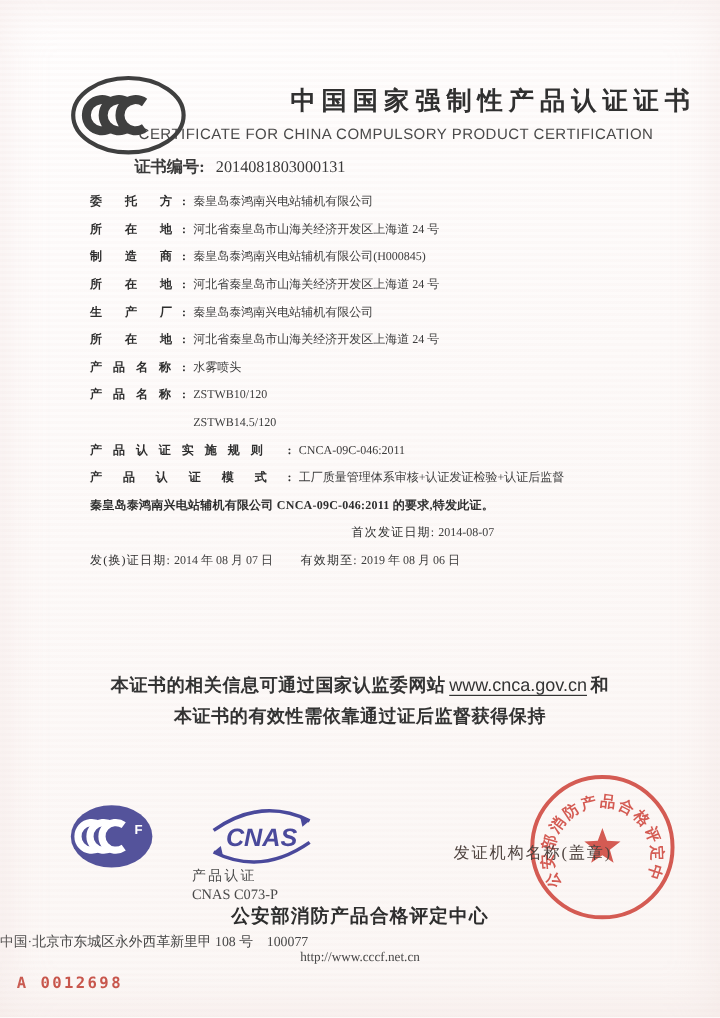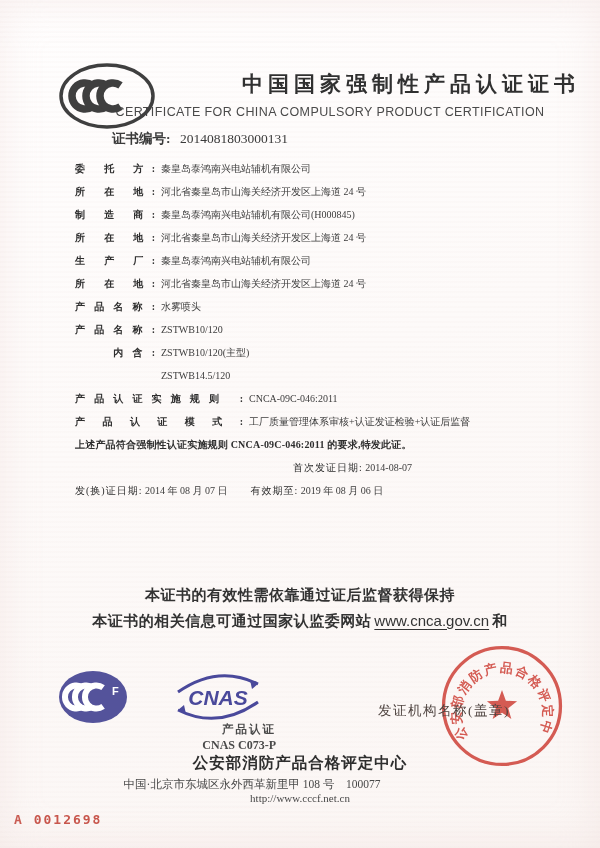--- a/index.html
+++ b/index.html
@@ -87,37 +87,37 @@
     font-weight: 400;
     text-decoration: underline;
     text-underline-offset: 3px;
     letter-spacing: 0;
     margin: 0 3px;
   }
 
   
   .cccf-logo { position: absolute; left: 58px; top: 670px; }
   .cnas-logo { position: absolute; left: 168px; top: 672px; }
-  .cnas-captions { position: absolute; left: 160px; top: 722px; width: 116px; text-align: right; font-weight: bold; }
+  .cnas-captions { position: absolute; left: 160px; top: 722px; width: 116px; text-align: left; }
   .cnas-cap1 { font-size: 11.5px; color: #4a4a4a; letter-spacing: 2px; }
   .cnas-cap2 { font-size: 12px; color: #4a4a4a; margin-top: 1px; }
 
   .stamp { position: absolute; left: 436px; top: 640px; width: 132px; height: 132px; opacity: 0.88; }
   .stamp-caption {
     position: absolute; left: 378px; top: 702px;
     font-size: 13.5px; color: #4f4440; letter-spacing: 1.5px; z-index: 3;
   }
 
   .issuer {
     position: absolute; left: 0; top: 753px; width: 600px;
     text-align: center; font-size: 15.5px; font-weight: 700; color: #2e2e2e; letter-spacing: 1px;
   }
   .address {
     position: absolute; left: 0; top: 777px; width: 504px;
-    text-align: center; font-size: 11.5px; color: #474747; white-space: pre;
+    font-size: 11.5px; color: #474747; white-space: pre;
   }
   .website {
     position: absolute; left: 0; top: 792px; width: 600px;
     text-align: center; font-size: 11px; color: #474747;
   }
   .serial {
     position: absolute; left: 14px; top: 812px;
     font-family: "DejaVu Sans Mono", monospace;
     font-size: 13px; color: #c8554b; letter-spacing: 2px; font-weight: bold;
   }
@@ -162,53 +162,50 @@
     <div class="row">
       <span class="label">所 在 地:</span><span class="value">河北省秦皇岛市山海关经济开发区上海道 24 号</span>
     </div>
     <div class="row">
       <span class="label">产品名称:</span><span class="value">水雾喷头</span>
     </div>
     <div class="row">
       <span class="label">产品名称:</span><span class="value">ZSTWB10/120</span>
     </div>
     <div class="row">
-      <span class="label">　　内含:</span><span class="value">ZSTWB10/120(主型)</span>
-    </div>
-    <div class="row">
       <span class="label"></span><span class="value">ZSTWB14.5/120</span>
     </div>
     <div class="row wide">
       <span class="label">产品认证实施规则 :</span><span class="value">CNCA-09C-046:2011</span>
     </div>
     <div class="row wide">
       <span class="label">产 品 认 证 模 式 :</span><span class="value">工厂质量管理体系审核+认证发证检验+认证后监督</span>
     </div>
 
-    <div class="statement">上述产品符合强制性认证实施规则 CNCA-09C-046:2011 的要求,特发此证。</div>
+    <div class="statement">秦皇岛泰鸿南兴电站辅机有限公司 CNCA-09C-046:2011 的要求,特发此证。</div>
 
     <div class="first-issue">
       <span class="lbl">首次发证日期:</span>
       <span>2014-08-07</span>
     </div>
 
     <div class="reissue">
       <span class="lbl">发(换)证日期:</span>
       <span>2014 年 08 月 07 日</span>
       <span class="gap"></span>
       <span class="lbl">有效期至:</span>
       <span>2019 年 08 月 06 日</span>
     </div>
   </div>
 
   <div class="notes">
-    <div>本证书的有效性需依靠通过证后监督获得保持</div>
     <div>
       <span>本证书的相关信息可通过国家认监委网站</span><span class="url">www.cnca.gov.cn</span><span>和</span>
     </div>
+    <div>本证书的有效性需依靠通过证后监督获得保持</div>
   </div>
 
   <div class="cccf-logo">
     <svg width="70" height="54" viewBox="0 0 70 54">
       <ellipse cx="35" cy="27" rx="34" ry="26" fill="#54539b"></ellipse>
       <path d="M 25.1,17.6 A 11.5 11.5 0 1 0 25.1,36.4" fill="none" stroke="#ffffff" stroke-width="6"></path>
       <path d="M 35.1,17.6 A 11.5 11.5 0 1 0 35.1,36.4" fill="none" stroke="#ffffff" stroke-width="6"></path>
       <path d="M 45.1,17.6 A 11.5 11.5 0 1 0 45.1,36.4" fill="none" stroke="#ffffff" stroke-width="6"></path>
       <text x="54" y="25" font-family="Liberation Sans, sans-serif" font-size="11" font-weight="bold" fill="#ffffff">F</text>
     </svg>

